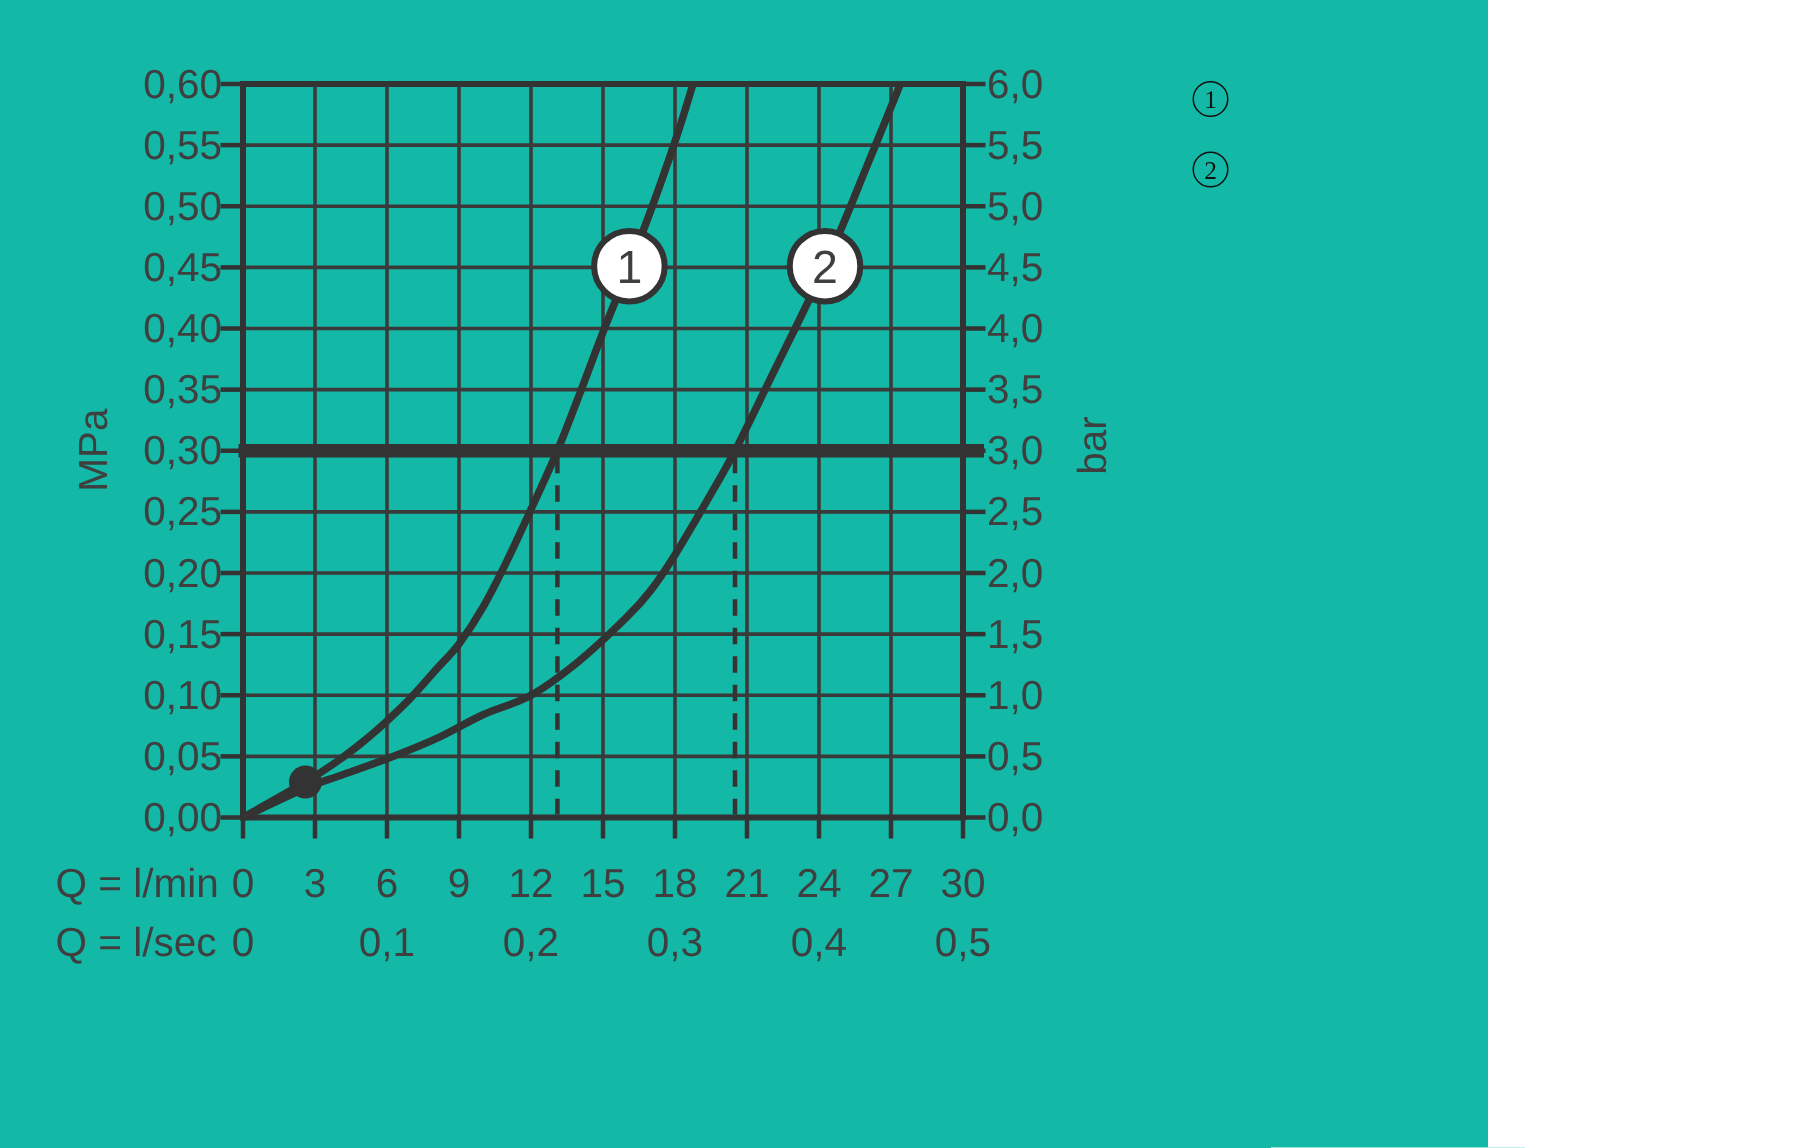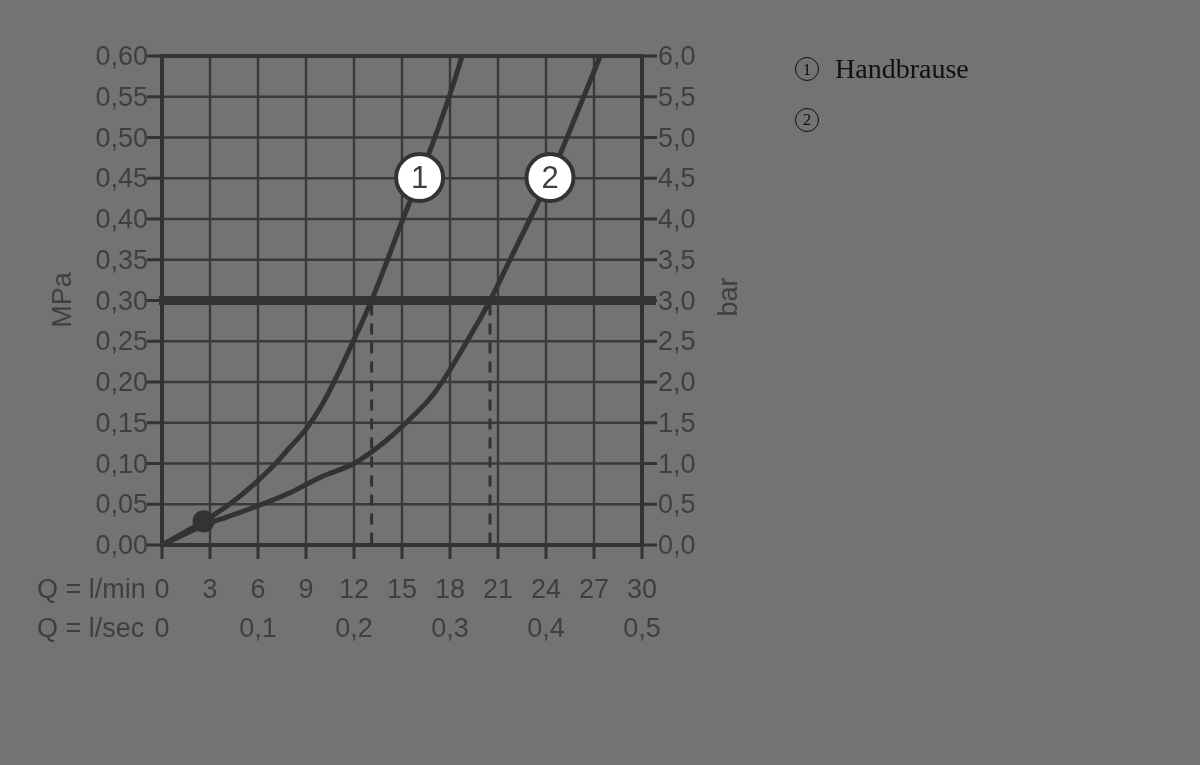--- a/index.html
+++ b/index.html
@@ -1,19 +1,19 @@
 <!DOCTYPE html>
 <html><head>
 <meta charset="utf-8">
 <style>
   html,body{margin:0;padding:0;background:#ffffff;}
   .canvas{
     position:relative;
-    width:1200px;height:765px;
-    background:#737373;
+    width:992px;height:765px;
+    background:#14b8a6;
     font-family:"Liberation Sans",sans-serif;
     overflow:hidden;
   }
   #chart{position:absolute;left:0;top:0;}
   .legend{
     position:absolute;
     left:795px;top:54px;
     font-family:"Liberation Serif",serif;
     color:#111111;
   }
@@ -174,19 +174,18 @@
       </g>
       <g>
         <circle cx="550" cy="177.43499999999995" r="23.5" fill="#ffffff" stroke="#333333" stroke-width="4"></circle>
         <text x="550" y="188.43499999999995" text-anchor="middle" font-family="&quot;Liberation Sans&quot;, sans-serif" font-size="31" fill="#3f3f3f">2</text>
       </g>
     </svg>
 
   <div class="legend">
     <div class="legend-row">
       <span class="lnum">1</span>
-      <span class="llabel">Handbrause</span>
     </div>
     <div class="legend-row">
       <span class="lnum">2</span>
     </div>
   </div>
 </div>
 
 </body></html>

